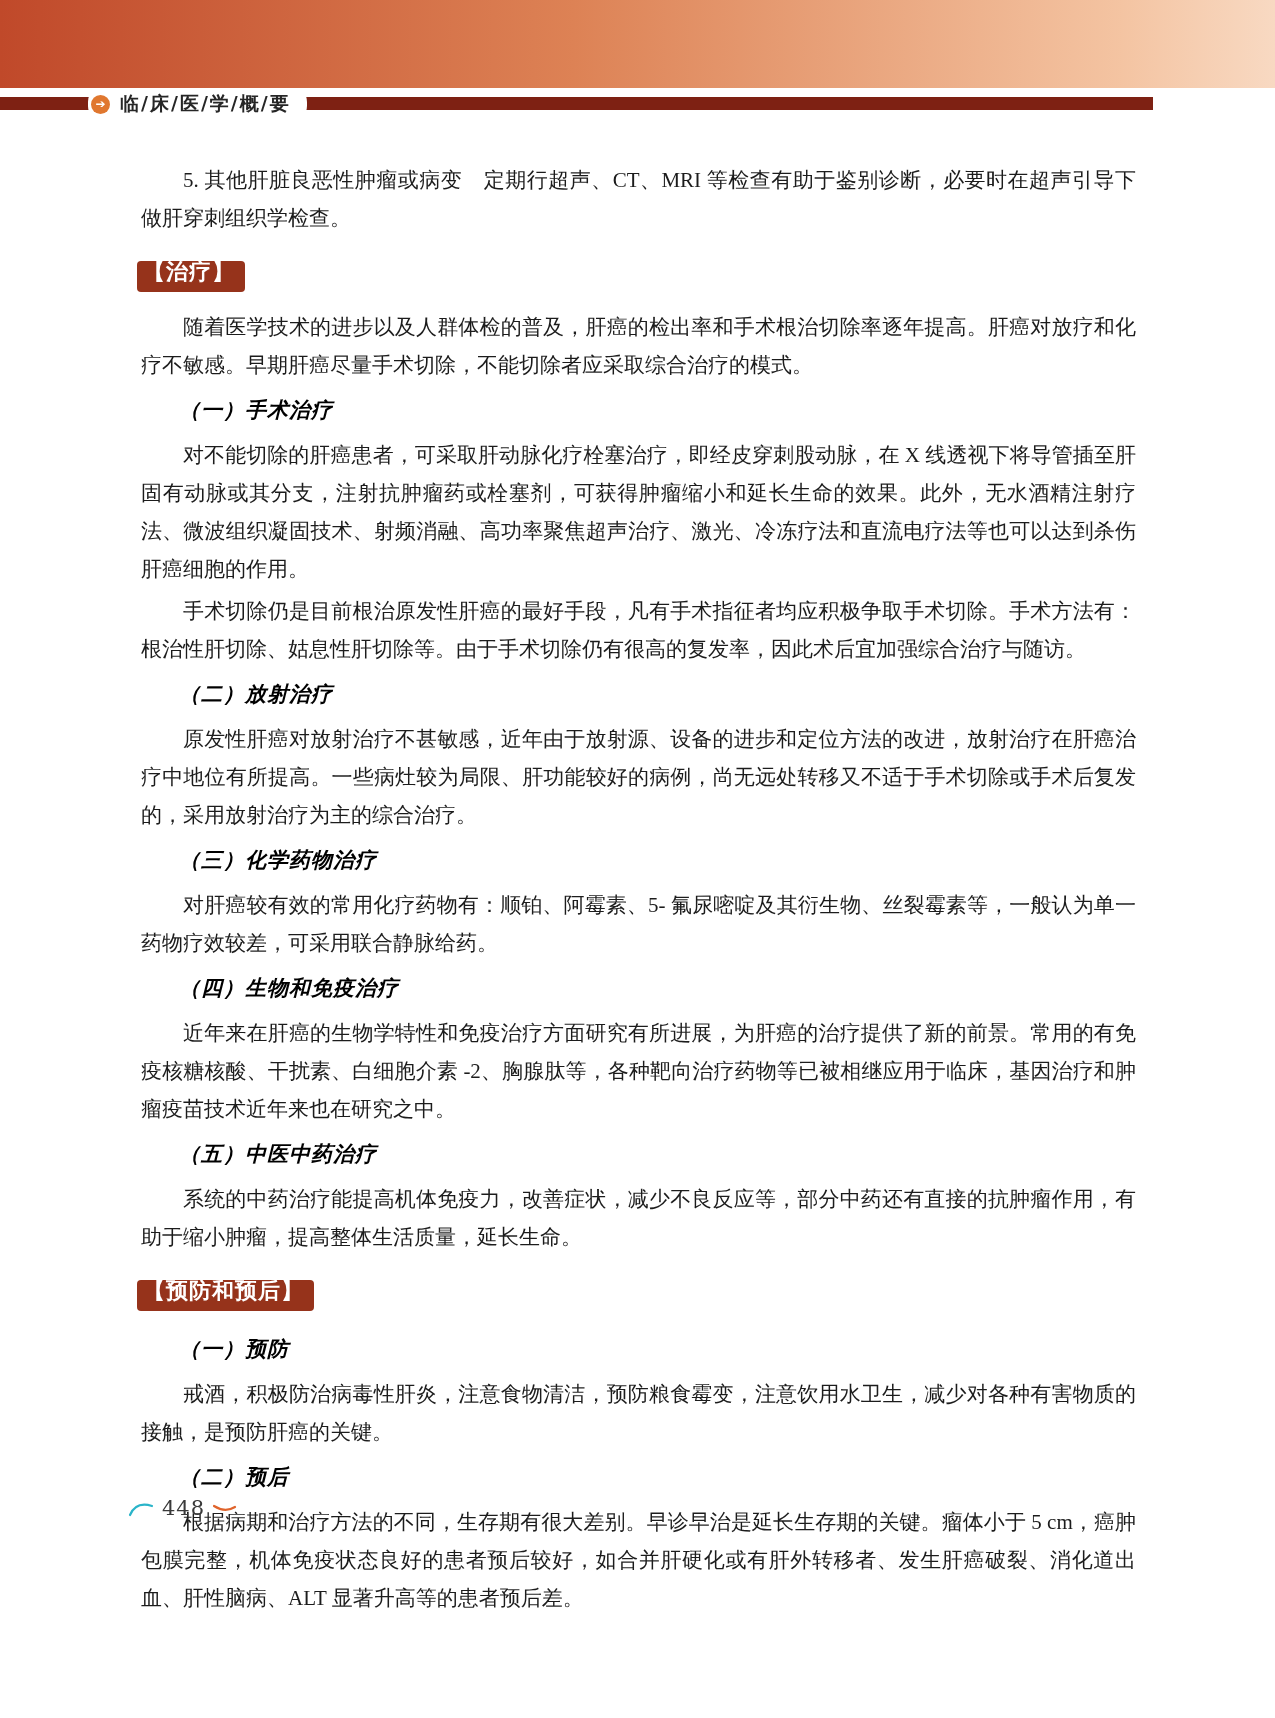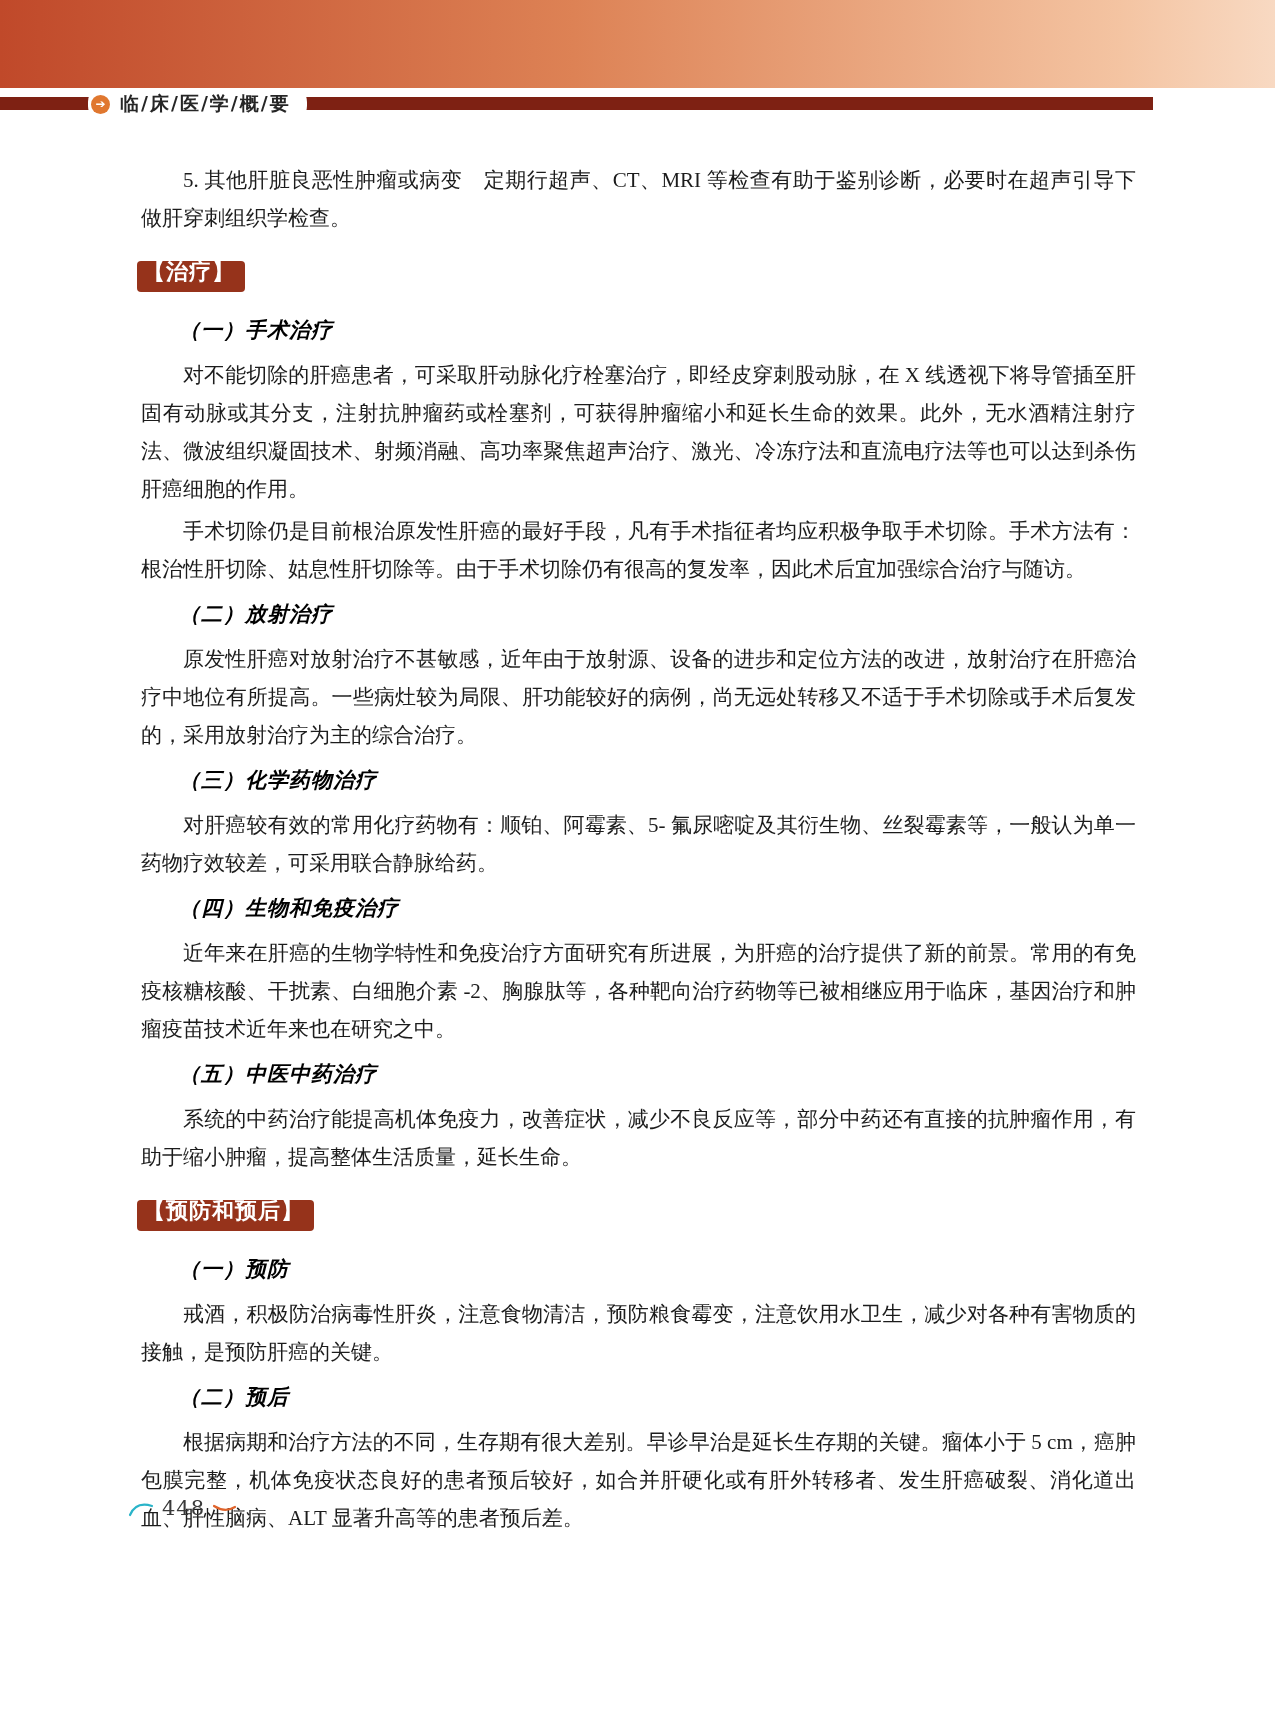--- a/index.html
+++ b/index.html
@@ -75,20 +75,21 @@
   <div class="header-bar"></div>
   <div class="header-pill">
     <span class="header-icon">➔</span>
     <span class="header-title">临/床/医/学/概/要</span>
   </div>
 </div>
 
 <main class="page-body">
     <p class="blk-para">5. 其他肝脏良恶性肿瘤或病变　定期行超声、CT、MRI 等检查有助于鉴别诊断，必要时在超声引导下做肝穿刺组织学检查。</p>
     <div class="section-wrap"><h2 class="blk-section">【治疗】</h2></div>
+    <p class="blk-para">随着医学技术的进步以及人群体检的普及，肝癌的检出率和手术根治切除率逐年提高。肝癌对放疗和化疗不敏感。早期肝癌尽量手术切除，不能切除者应采取综合治疗的模式。</p>
     <h3 class="blk-sub">（一）手术治疗</h3>
     <p class="blk-para">对不能切除的肝癌患者，可采取肝动脉化疗栓塞治疗，即经皮穿刺股动脉，在 X 线透视下将导管插至肝固有动脉或其分支，注射抗肿瘤药或栓塞剂，可获得肿瘤缩小和延长生命的效果。此外，无水酒精注射疗法、微波组织凝固技术、射频消融、高功率聚焦超声治疗、激光、冷冻疗法和直流电疗法等也可以达到杀伤肝癌细胞的作用。</p>
     <p class="blk-para">手术切除仍是目前根治原发性肝癌的最好手段，凡有手术指征者均应积极争取手术切除。手术方法有：根治性肝切除、姑息性肝切除等。由于手术切除仍有很高的复发率，因此术后宜加强综合治疗与随访。</p>
     <h3 class="blk-sub">（二）放射治疗</h3>
     <p class="blk-para">原发性肝癌对放射治疗不甚敏感，近年由于放射源、设备的进步和定位方法的改进，放射治疗在肝癌治疗中地位有所提高。一些病灶较为局限、肝功能较好的病例，尚无远处转移又不适于手术切除或手术后复发的，采用放射治疗为主的综合治疗。</p>
     <h3 class="blk-sub">（三）化学药物治疗</h3>
     <p class="blk-para">对肝癌较有效的常用化疗药物有：顺铂、阿霉素、5- 氟尿嘧啶及其衍生物、丝裂霉素等，一般认为单一药物疗效较差，可采用联合静脉给药。</p>
     <h3 class="blk-sub">（四）生物和免疫治疗</h3>
     <p class="blk-para">近年来在肝癌的生物学特性和免疫治疗方面研究有所进展，为肝癌的治疗提供了新的前景。常用的有免疫核糖核酸、干扰素、白细胞介素 -2、胸腺肽等，各种靶向治疗药物等已被相继应用于临床，基因治疗和肿瘤疫苗技术近年来也在研究之中。</p>
     <h3 class="blk-sub">（五）中医中药治疗</h3>

